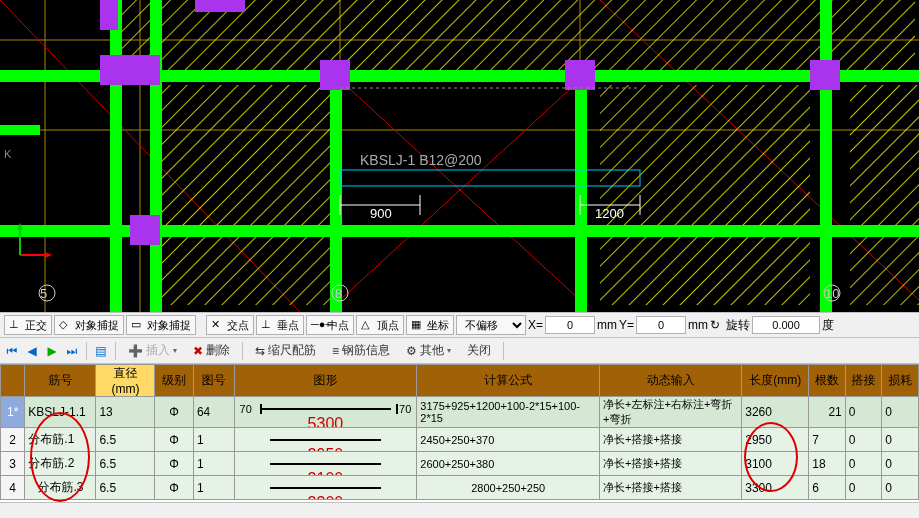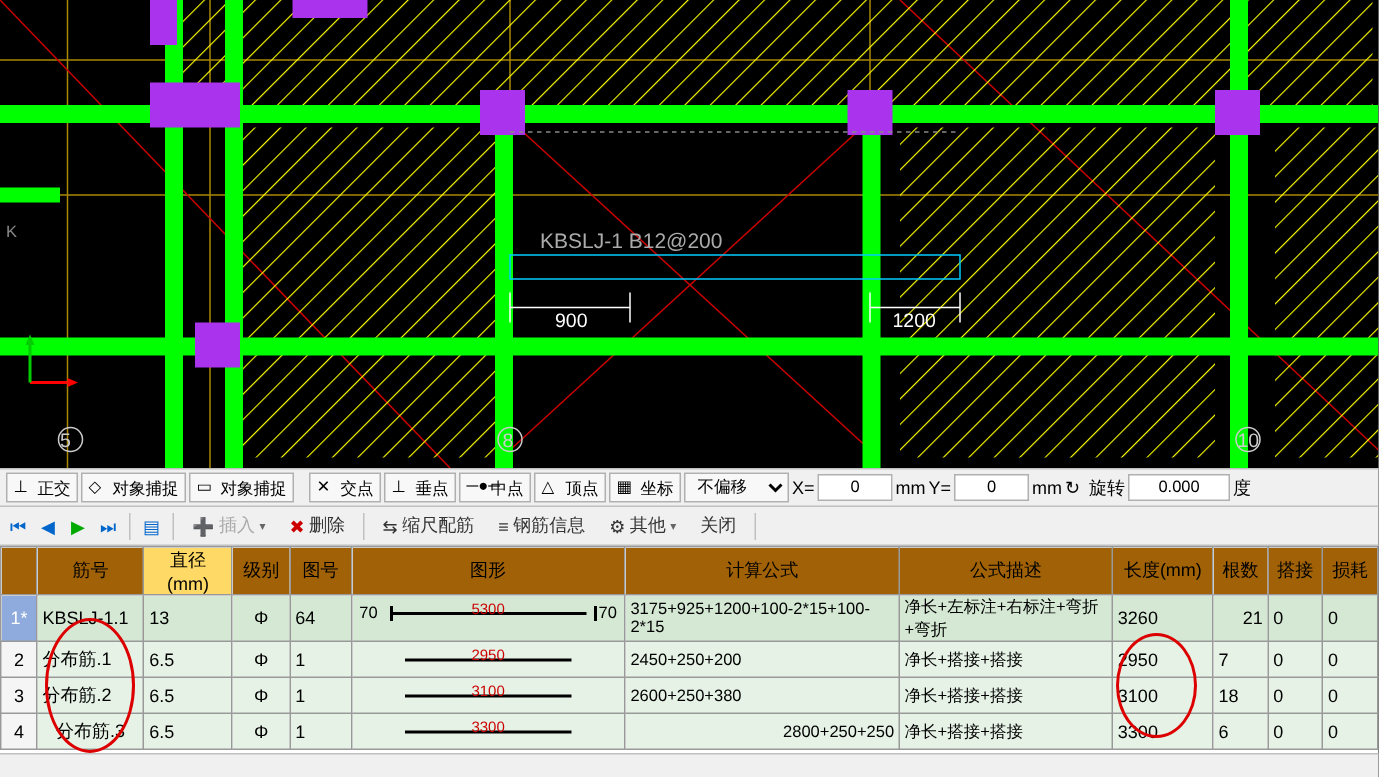--- a/index.html
+++ b/index.html
@@ -19,21 +19,21 @@
 .grid{border-collapse:collapse;width:919px;table-layout:fixed}
 .grid th,.grid td{border:1px solid #999;height:24px;padding:0 3px;font-size:12px;text-align:center;vertical-align:middle;overflow:hidden}
 .grid th{background:#a16207;font-weight:normal}
 .grid th.active{background:#ffd966}
 .grid td{background:#e6f2e6}
 .grid tr.sel td{background:#d4e8d4}
 .grid td.rownum{background:#f5f5f5;width:24px}
 .grid td.rownum.sel{background:#8faadc;color:#fff}
 .graph-cell{position:relative;height:100%}
 .bar{position:absolute;height:2px;background:#000;top:11px}
-.dim{position:absolute;top:4px;font-size:10px;color:#c00;width:100%;text-align:center}
+.dim{position:absolute;top:18px;font-size:16px;color:#c00;width:100%;text-align:center}
 .endcap{position:absolute;width:2px;height:10px;background:#000;top:7px}
 .tu-lbl{position:absolute;font-size:11px;top:6px}
 .col-rownum{width:24px}.col-jh{width:70px}.col-zj{width:58px}.col-jb{width:38px}.col-th{width:40px}.col-tx{width:180px}.col-gs{width:180px}.col-ms{width:140px}.col-cd{width:66px}.col-gs2{width:36px}.col-dj{width:36px}.col-sh{width:36px}
 .scroll-x{position:absolute;bottom:0;left:0;right:0;height:16px;background:#f0f0f0;border-top:1px solid #c0c0c0}
 .annot{position:absolute;border:2px solid #d00;border-radius:50%}
 </style>
 </head>
 <body>
 
 <div class="cad-view">
@@ -230,21 +230,21 @@
   </colgroup>
   <thead>
         <tr>
     <th></th>
     <th>筋号</th>
     <th class="active">直径(mm)</th>
     <th>级别</th>
     <th>图号</th>
     <th>图形</th>
     <th>计算公式</th>
-    <th>公式描述</th>
+    <th>动态输入</th>
     <th>长度(mm)</th>
     <th>根数</th>
     <th>搭接</th>
     <th>损耗</th>
   </tr>
       </thead>
   <tbody id="tbody">
         <tr class="sel">
           <td class="rownum sel">1*</td>
           <td style="text-align:left">KBSLJ-1.1</td>
@@ -273,21 +273,21 @@
           <td style="text-align:left">分布筋.1</td>
           <td style="text-align:left">6.5</td>
           <td>Φ</td>
           <td style="text-align:left">1</td>
           <td>
             <div class="graph-cell">
               <div class="bar" style="left:32px;right:32px"></div>
               <div class="dim">2950</div>
             </div>
           </td>
-          <td style="text-align:left;font-size:11px">2450+250+200</td>
+          <td style="text-align:left;font-size:11px">2450+250+370</td>
           <td style="text-align:left;font-size:11px">净长+搭接+搭接</td>
           <td style="text-align:left">2950</td>
           <td style="text-align:left">7</td>
           <td style="text-align:left">0</td>
           <td style="text-align:left">0</td>
         </tr>
         <tr>
           <td class="rownum">3</td>
           <td style="text-align:left">分布筋.2</td>
           <td style="text-align:left">6.5</td>
@@ -311,21 +311,21 @@
           <td style="text-align:center">分布筋.3</td>
           <td style="text-align:left">6.5</td>
           <td>Φ</td>
           <td style="text-align:left">1</td>
           <td>
             <div class="graph-cell">
               <div class="bar" style="left:32px;right:32px"></div>
               <div class="dim">3300</div>
             </div>
           </td>
-          <td style="text-align:right;font-size:11px">2800+250+250</td>
+          <td style="text-align:center;font-size:11px">2800+250+250</td>
           <td style="text-align:left;font-size:11px">净长+搭接+搭接</td>
           <td style="text-align:left">3300</td>
           <td style="text-align:left">6</td>
           <td style="text-align:left">0</td>
           <td style="text-align:left">0</td>
         </tr>
       </tbody>
 </table>
 
 <div class="annot" style="left:30px;top:48px;width:60px;height:90px"></div>

